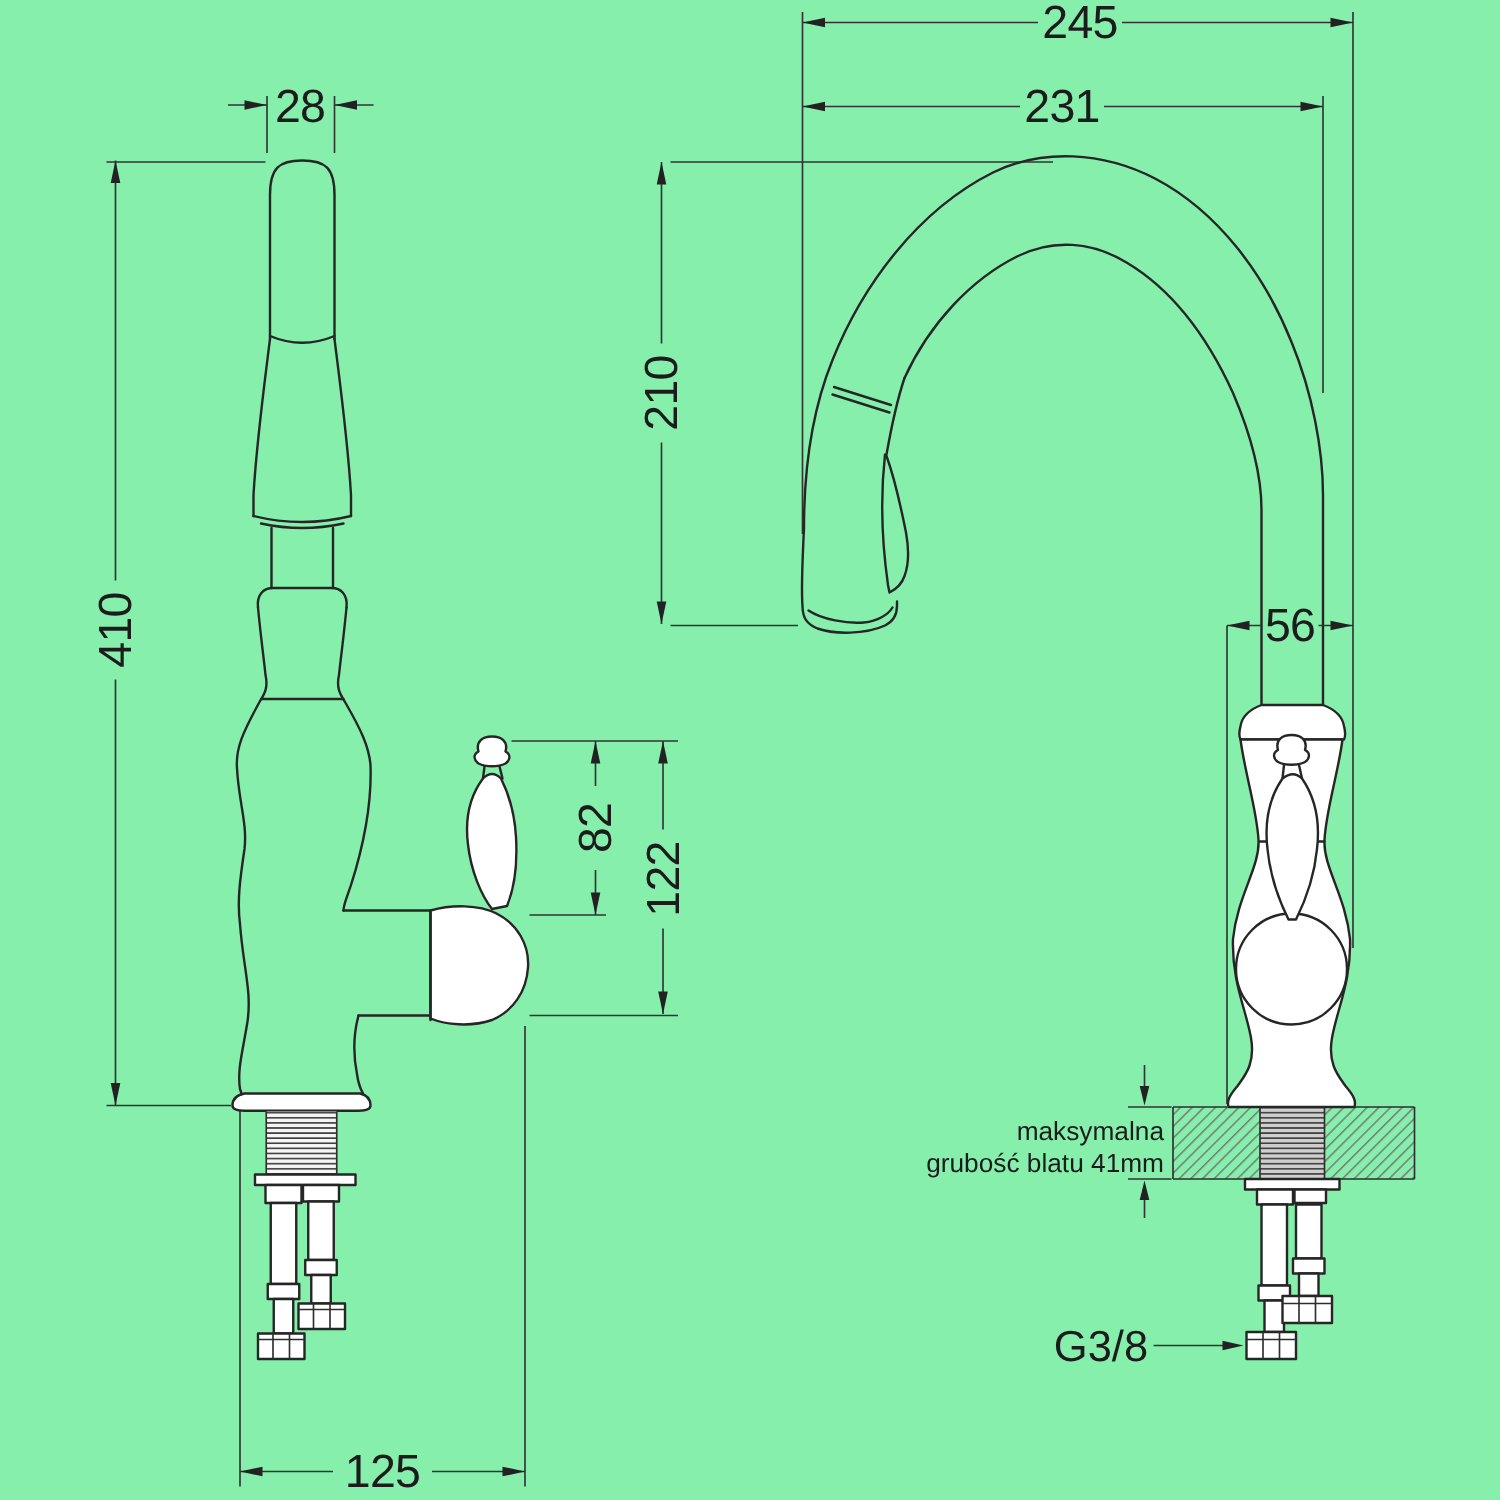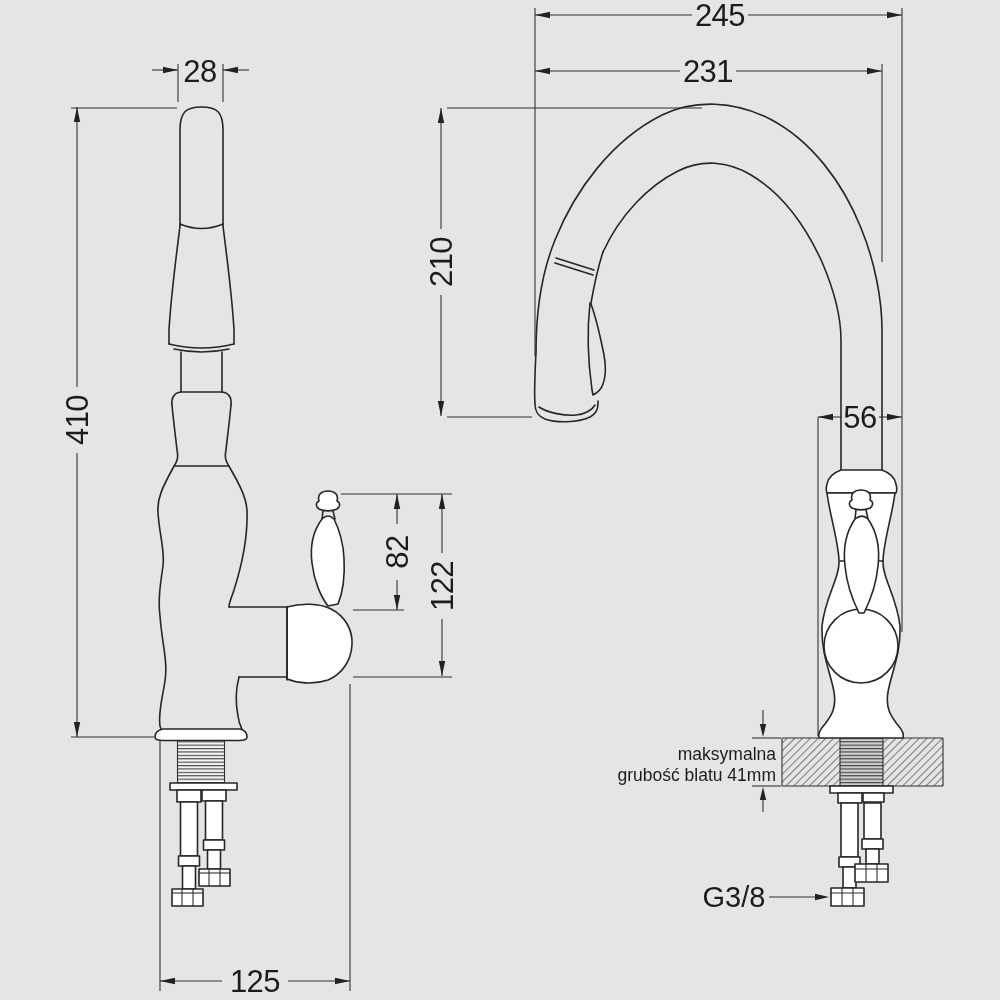--- a/index.html
+++ b/index.html
@@ -1,16 +1,16 @@
 <!DOCTYPE html>
 <html><head>
 <meta charset="utf-8">
 <style>
   html,body{margin:0;padding:0;background:#ffffff;}
-  .sheet{position:relative;width:1000px;height:1000px;background:#e5e5e5;overflow:hidden;
+  .sheet{position:relative;width:1000px;height:1000px;background:#86efac;overflow:hidden;
          font-family:"Liberation Sans",sans-serif;}
   svg{position:absolute;left:0;top:0;}
   .obj{stroke:#262626;stroke-width:1.6;fill:none;stroke-linecap:round;stroke-linejoin:round;}
   .objf{stroke:#262626;stroke-width:1.6;fill:#ffffff;stroke-linejoin:round;}
   .thin{stroke:#2e2e2e;stroke-width:1.1;fill:none;}
   .dim{stroke:#333333;stroke-width:1.1;fill:none;}
   .arrow{fill:#222222;stroke:none;}
   .dimtxt{font-family:"Liberation Sans",sans-serif;font-size:31px;fill:#1c1c1c;
           text-anchor:middle;letter-spacing:-0.5px;}
   .notetxt{font-family:"Liberation Sans",sans-serif;font-size:17.5px;fill:#1c1c1c;text-anchor:end;}

